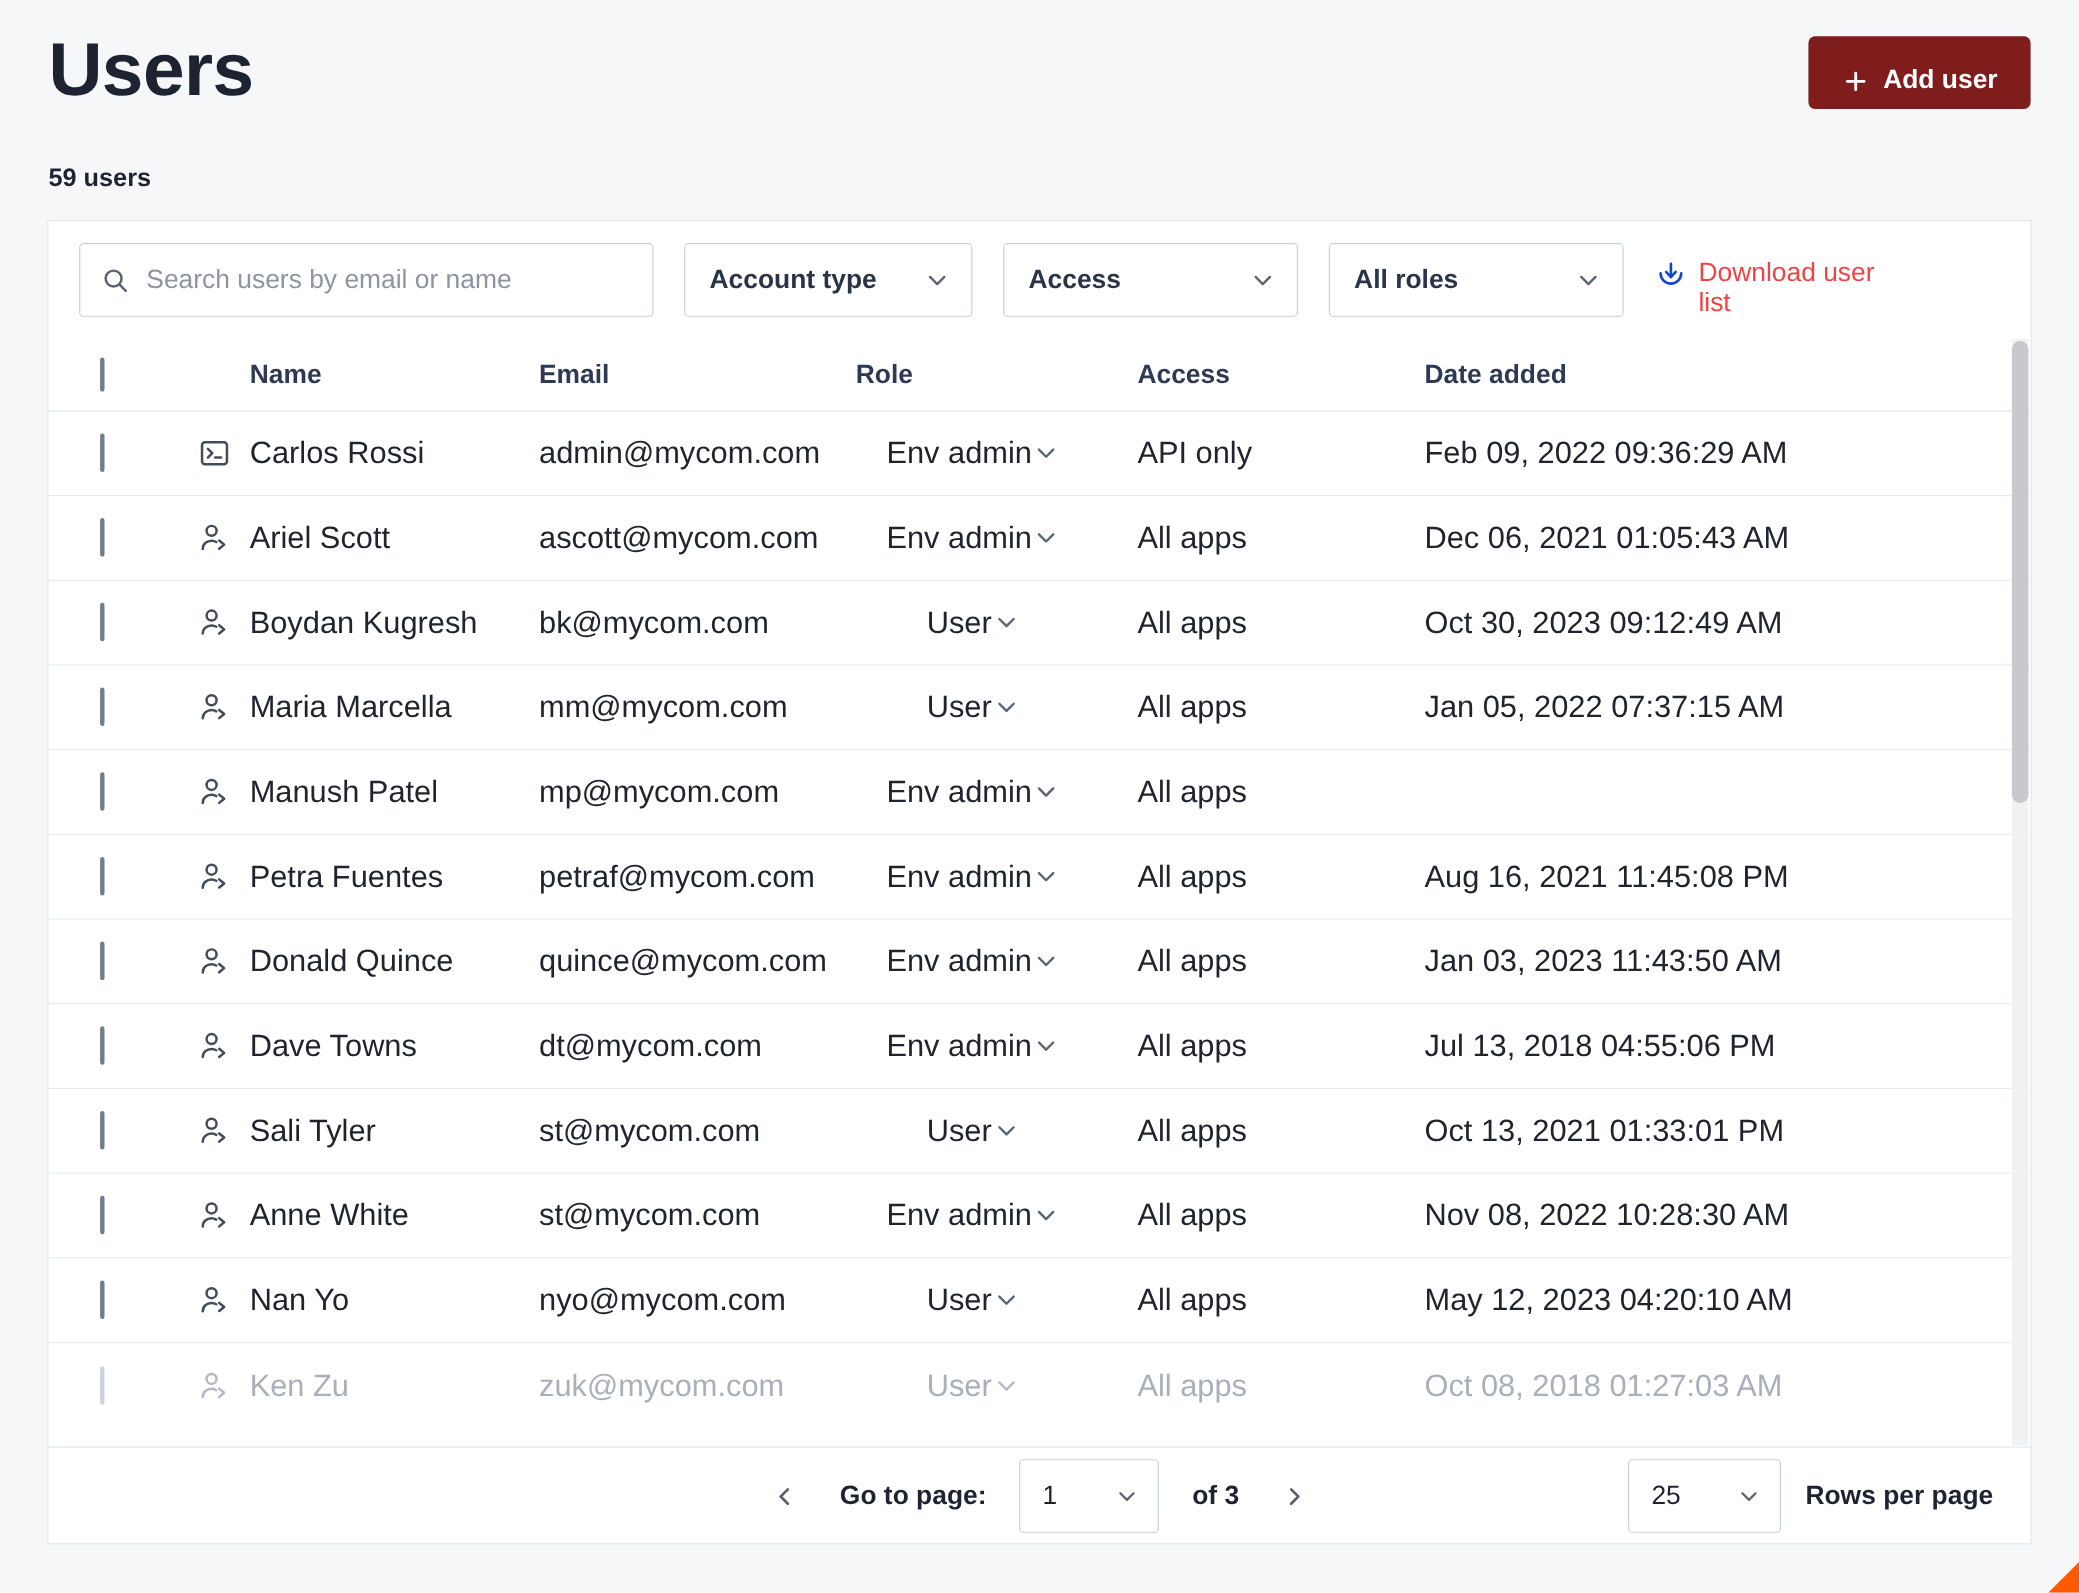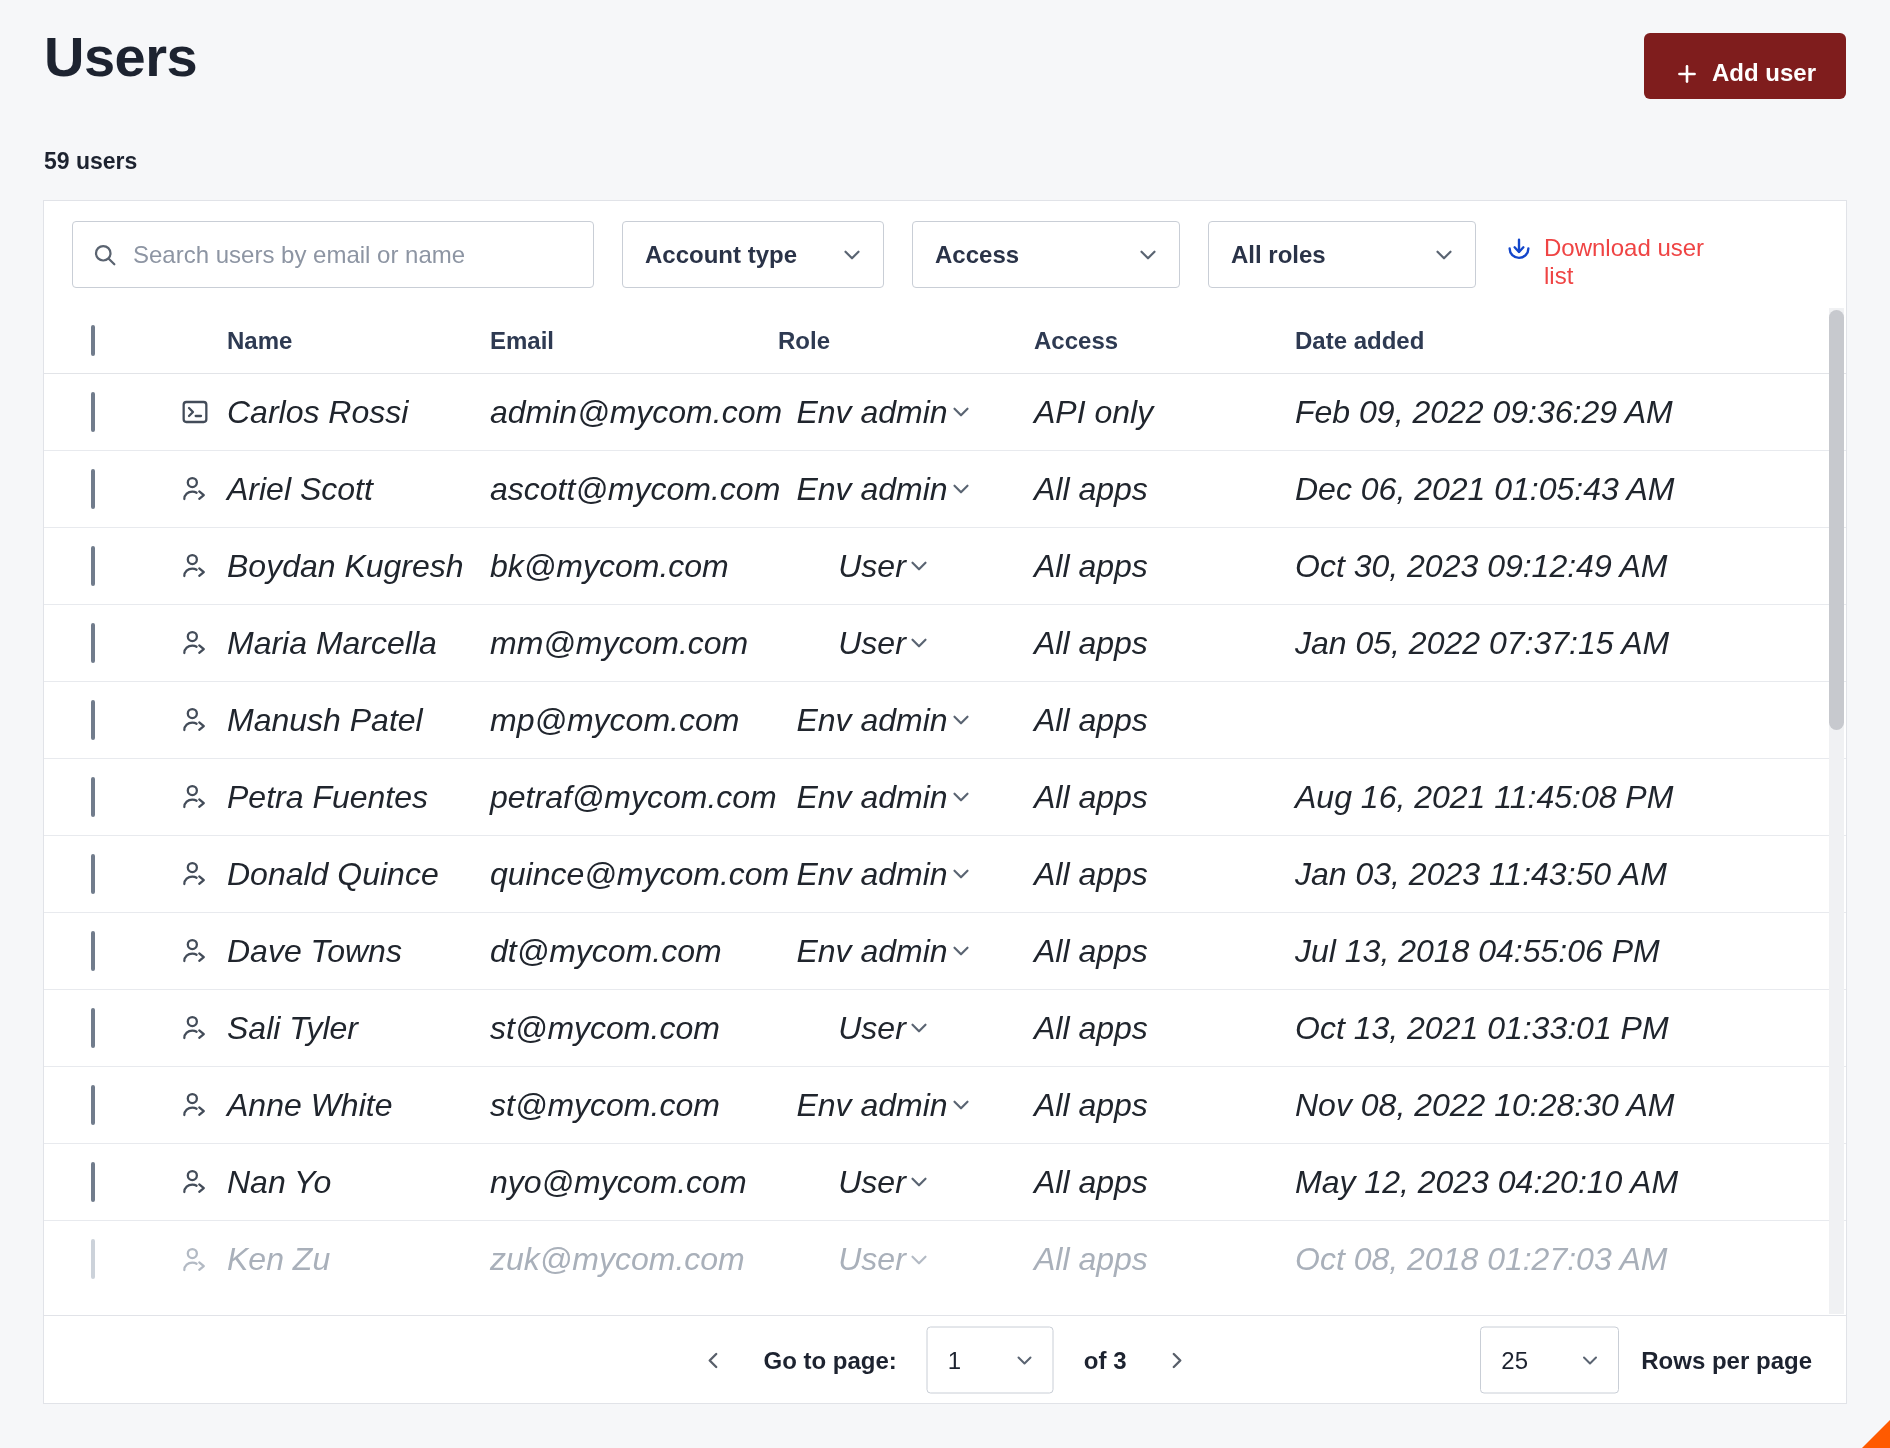--- a/index.html
+++ b/index.html
@@ -9,21 +9,21 @@
     background: #f6f7f9;
     font-family: "Liberation Sans", sans-serif;
     color: #20252d;
     overflow: hidden;
   }
   svg { display: block; }
 
   
   .page-title {
     position: absolute; left: 44px; top: 24px;
-    font-size: 56px; font-weight: 800; color: #1d2330; letter-spacing: -0.5px;
+    font-size: 68px; font-weight: 800; color: #1d2330; letter-spacing: -0.5px;
   }
   .add-user-btn {
     position: absolute; right: 44px; top: 33px;
     height: 66px; padding: 12px 30px;
     background: #7f1d1d; color: #ffffff;
     border: none; border-radius: 6px;
     display: flex; align-items: flex-end; gap: 12px;
     font-family: inherit; font-size: 24px; font-weight: 600; cursor: pointer;
   }
   .user-count {
@@ -78,21 +78,21 @@
     grid-template-columns: 88px 48px 263px 288px 256px 261px 1fr;
     align-items: center;
     padding-left: 47px;
   }
   .thead {
     height: 66px; border-bottom: 1px solid #e2e4e8;
     font-size: 24px; font-weight: 700; color: #2e3a52;
   }
   .trow {
     height: 77px; border-bottom: 1px solid #e8eaee;
-    font-size: 32px; color: #20252d; font-style: italic;
+    font-size: 28px; color: #20252d;
   }
   .trow:last-child { border-bottom: none; }
   .checkbox {
     width: 34px; height: 34px;
     border: 2px solid #717c8c; border-radius: 4px; background: #fff; cursor: pointer;
   }
   .icon-cell { display: flex; align-items: center; }
   .row-icon { display: inline-flex; color: #434c59; }
   .role-cell {
     display: flex; align-items: center; justify-content: center;

